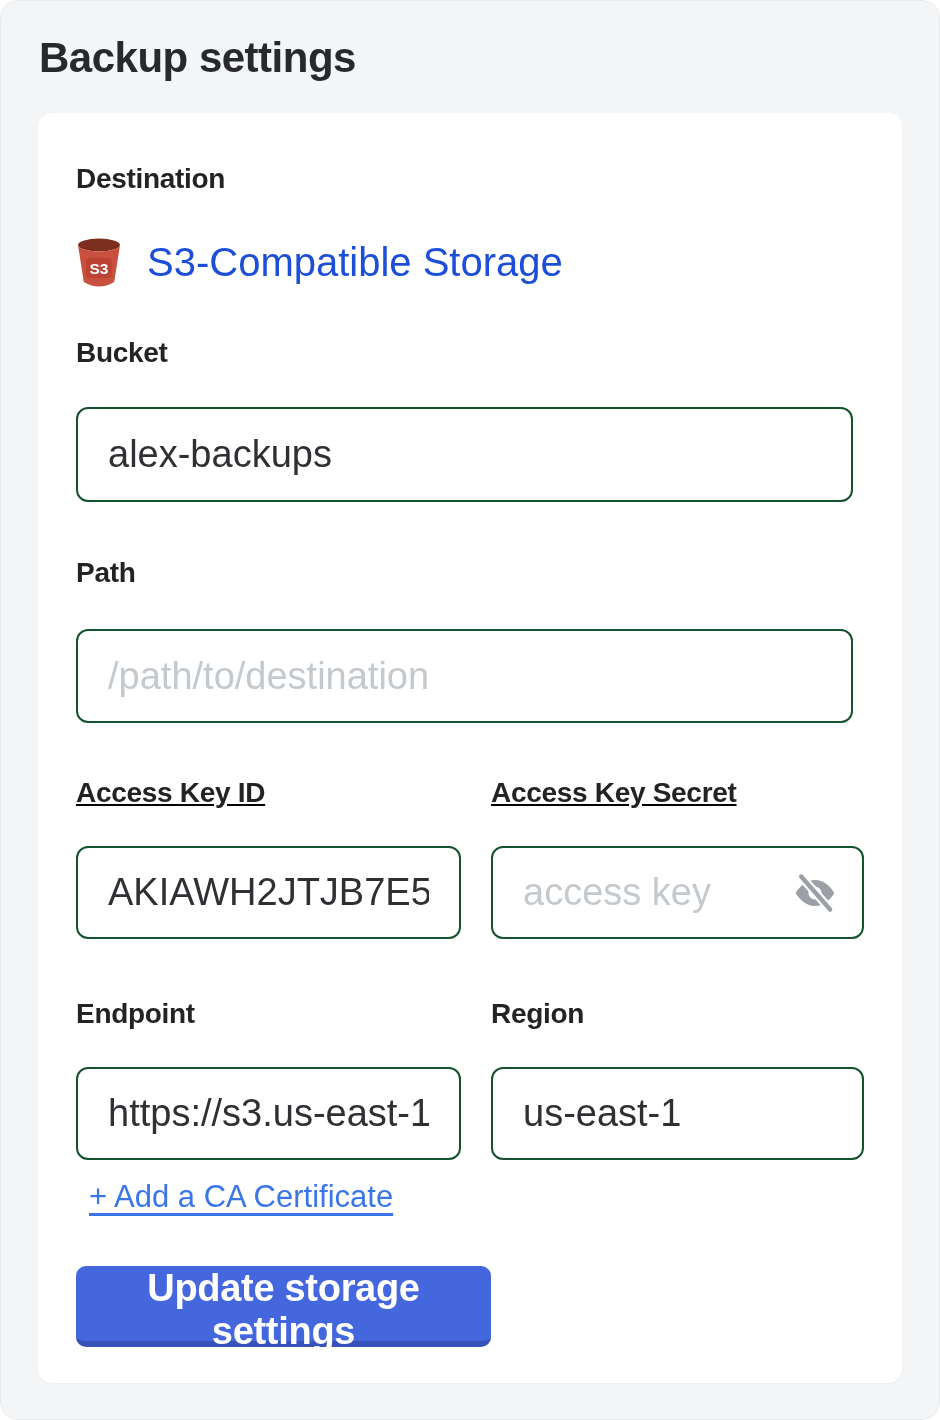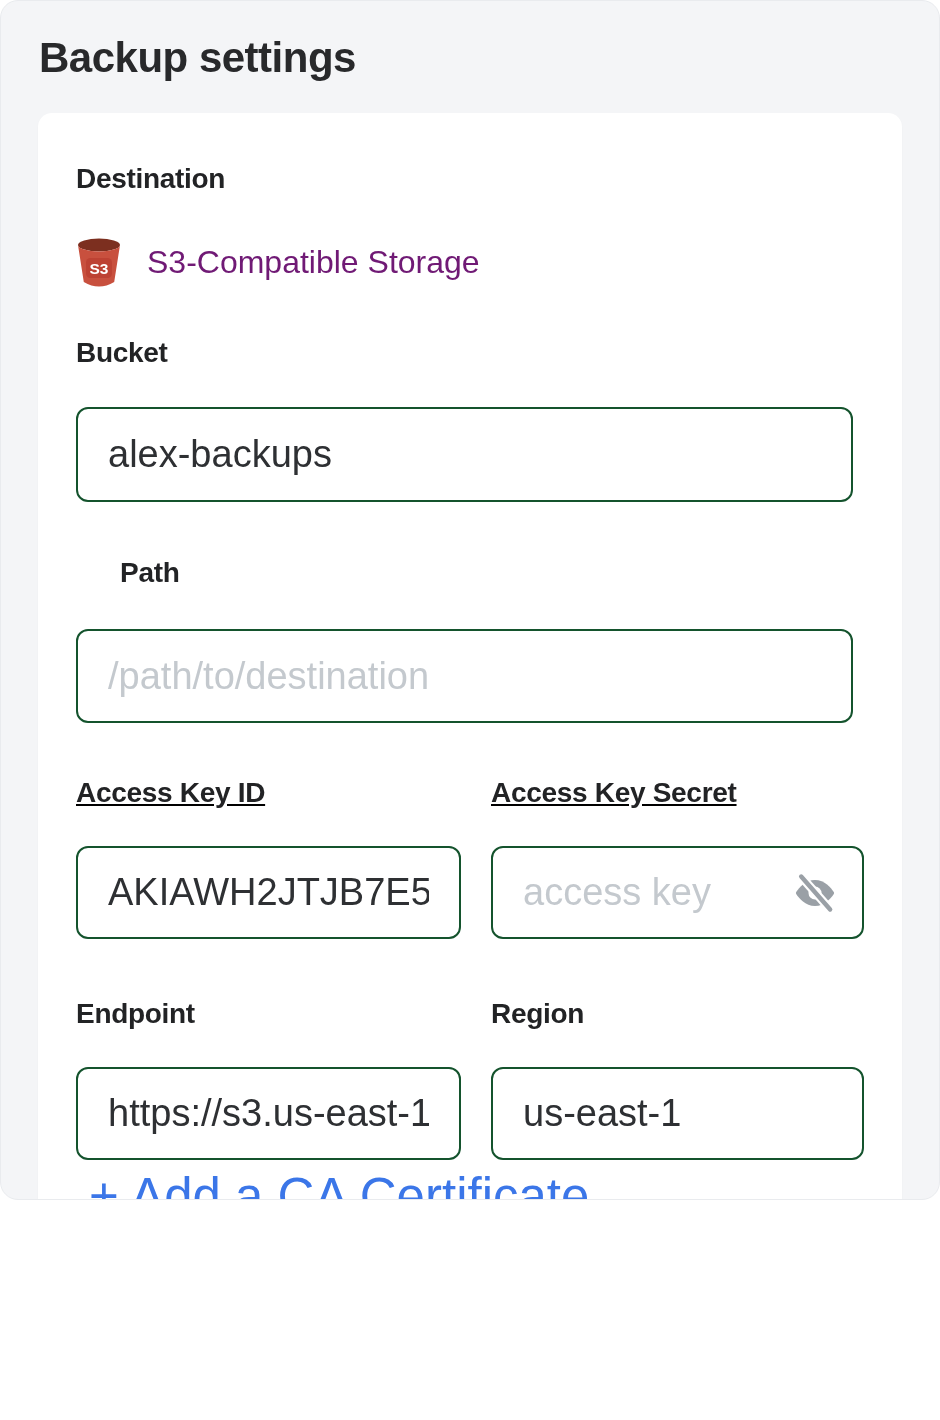--- a/index.html
+++ b/index.html
@@ -2,21 +2,21 @@
 <html><head>
 <meta charset="utf-8">
 <style>
   * { box-sizing: border-box; }
   html, body { margin: 0; padding: 0; background: #ffffff; }
   body {
     width: 940px; height: 1420px;
     font-family: "Liberation Sans", "DejaVu Sans", sans-serif;
   }
   .screen {
-    width: 940px; height: 1200px;
+    width: 940px; height: 1420px;
     background: #f4f5f7;
     border: 1px solid #e9ebee;
     border-radius: 18px;
     overflow: hidden;
   }
   .page-title {
     margin: 36px 0 0 38px;
     font-size: 42px;
     font-weight: bold;
     color: #28292b;
@@ -39,26 +39,26 @@
     letter-spacing: -0.3px;
   }
   .dest-row {
     margin-top: 38px;
     height: 50px;
     display: flex;
     gap: 25px;
   }
   .dest-row .s3-icon svg { display: block; }
   .dest-value {
-    font-size: 32px;
-    color: #701a75;
+    font-size: 40px;
+    color: #1d4ed8;
     line-height: 50px;
   }
   .lbl-bucket   { margin-top: 46px; }
-  .lbl-path     { margin-top: 51px; margin-left: 44px; }
+  .lbl-path     { margin-top: 51px; }
   .input-el {
     display: block;
     border: 2px solid #14532d;
     border-radius: 12px;
     background: #fff;
     font-family: "Liberation Sans", "DejaVu Sans", sans-serif;
     font-size: 38px;
     color: #2e3033;
     padding: 0 30px;
     outline: none;
@@ -80,21 +80,21 @@
     position: absolute;
     right: 26px; top: 50%;
     width: 46px; height: 46px;
     transform: translateY(-50%);
     cursor: pointer;
   }
   .eye-toggle svg { display: block; width: 46px; height: 46px; }
   .ca-link {
     display: inline-block;
     margin: 14px 0 0 13px;
-    font-size: 51px;
+    font-size: 31px;
     line-height: 46px;
     color: #3b76e8;
     text-decoration: underline;
     text-decoration-thickness: 3px;
     text-underline-offset: 6px;
   }
   .submit-btn {
     display: block;
     margin-top: 46px;
     width: 415px;
@@ -169,15 +169,16 @@
       <div class="input-wrap">
         <input class="input-el" type="text" value="https://s3.us-east-1.ama" style="">
       </div>
       <div class="input-wrap">
         <input class="input-el" type="text" value="us-east-1" style="">
       </div>
     </div>
 
     <a href="#" class="ca-link">+ Add a CA Certificate</a>
 
+    <button class="submit-btn">Update storage settings</button>
 
   </div>
 </div>
 
 </body></html>

